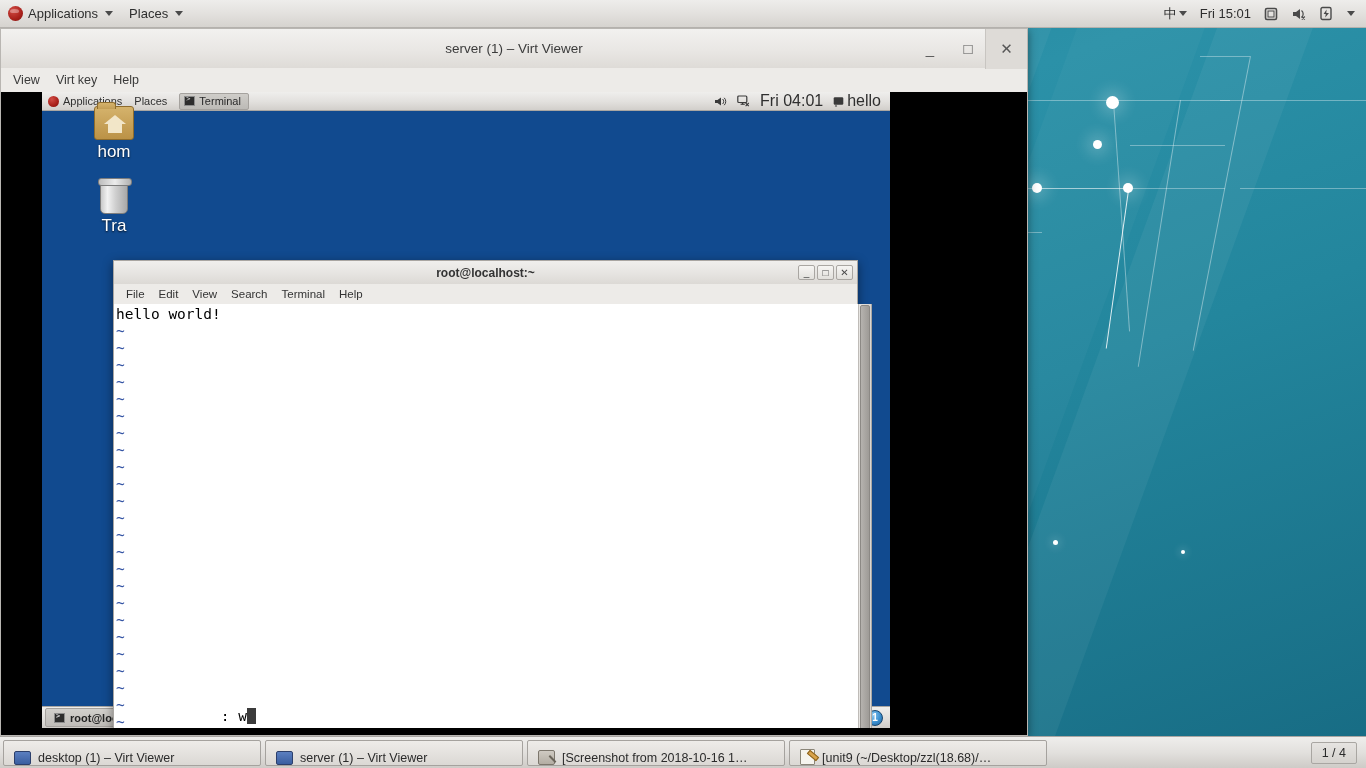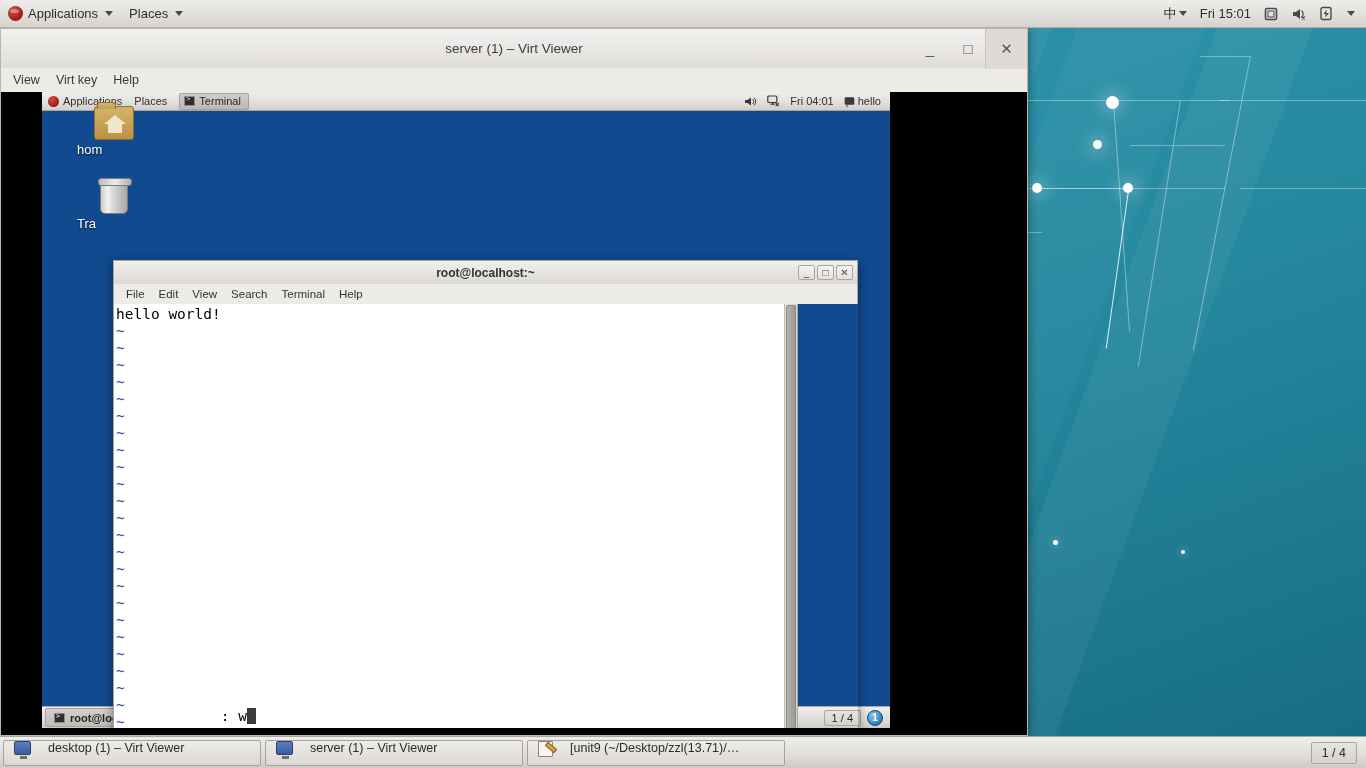--- a/index.html
+++ b/index.html
@@ -150,28 +150,28 @@
   .term-mini {
     width:11px; height:10px; background:#2d2d2d; border:1px solid #8d8d8d;
     position:relative; flex:none;
   }
   .term-mini::after {
     content:">"; position:absolute; left:1px; top:-2px;
     font-family:"DejaVu Sans Mono", monospace; font-size:7px; color:#ddd;
   }
   #guest-panel-right {
     margin-left:auto; display:flex; align-items:center; gap:2px; padding-right:5px;
-    font-size:11px; color:#2f2f2f;
+    font-size:16px; color:#2f2f2f;
   }
   .gind { display:flex; align-items:center; gap:3px; padding:0 4px; height:19px; cursor:default; }
 
   
   .desk-icon {
-    position:absolute; width:74px; 
-    color:#fff; font-size:13px; cursor:default;
+    position:absolute; width:74px; text-align:center;
+    color:#fff; font-size:17px; cursor:default;
     text-shadow:0 1px 2px rgba(0,0,0,0.8);
   }
   .desk-icon .lbl {
     display:block; margin-top:2px; overflow:hidden; white-space:nowrap;
   }
   .folder-ico {
     width:40px; height:34px; margin:0 auto; position:relative;
     background:linear-gradient(180deg,#d5b36c 0%,#bb9246 100%);
     border:1px solid #8e6c2c; border-radius:3px;
   }
@@ -224,21 +224,21 @@
     border:1px solid #a9a6a2; border-radius:2px; cursor:default;
   }
   #gterm-menubar {
     height:20px; background:#edebe8;
     border-left:1px solid #a9a6a2; border-right:1px solid #a9a6a2;
     display:flex; align-items:center; padding-left:5px;
     font-size:11.5px; color:#333;
   }
   .gmenu { padding:1px 7px; cursor:default;text-align:right; }
   #gterm-body {
-    position:relative; width:685px; height:441px; background:#ffffff;
+    position:relative; width:759px; height:441px; background:#ffffff;
     border:1px solid #a9a6a2; border-top:none;
     display:flex; overflow:hidden;
   }
   #vim-area {
     flex:1; position:relative;
     font-family:"DejaVu Sans Mono", monospace;
     font-size:14.5px; line-height:17px;
     color:#000; padding:2px 0 0 2px;
     overflow:hidden;
   }
@@ -305,21 +305,21 @@
 
   
   #host-taskbar {
     position:absolute; left:0; bottom:0; width:1366px; height:32px;
     background:linear-gradient(180deg,#efeeec 0%,#e2e0dd 50%,#cecbc7 100%);
     border-top:1px solid #a9a6a2;
     display:flex; align-items:center; padding:0 3px;
     z-index:60;
   }
   .htask {
-    display:flex; align-items:flex-start; gap:17px;
+    display:flex; align-items:flex-end; gap:7px;
     height:26px; padding:0 10px; margin-right:4px;
     border:1px solid #a5a29e; border-radius:2px;
     background:linear-gradient(180deg,#eeece9 0%,#dbd8d4 100%);
     font-size:12.5px; color:#2b2b2b; white-space:nowrap; cursor:default;
     width:258px; overflow:hidden;
   }
   .monitor-ico {
     width:17px; height:14px; flex:none; position:relative;
     background:linear-gradient(180deg,#5b7fc0,#3a5ea0);
     border:1px solid #2c3f6b; border-radius:2px;
@@ -583,19 +583,23 @@
 <div id="host-taskbar">
   <div class="htask">
     <span class="monitor-ico"></span>
     <span>desktop (1) – Virt Viewer</span>
   </div>
   <div class="htask">
     <span class="monitor-ico"></span>
     <span>server (1) – Virt Viewer</span>
   </div>
   <div class="htask">
+    <span class="shot-ico"></span>
+    <span>[Screenshot from 2018-10-16 1…</span>
+  </div>
+  <div class="htask">
     <span class="doc-ico"></span>
-    <span>[unit9 (~/Desktop/zzl(13.71)/…</span>
+    <span>[unit9 (~/Desktop/zzl(18.68)/…</span>
   </div>
   <div id="host-taskbar-right">
     <div class="ws-ind-host">1 / 4</div>
   </div>
 </div>
 
 </body></html>

